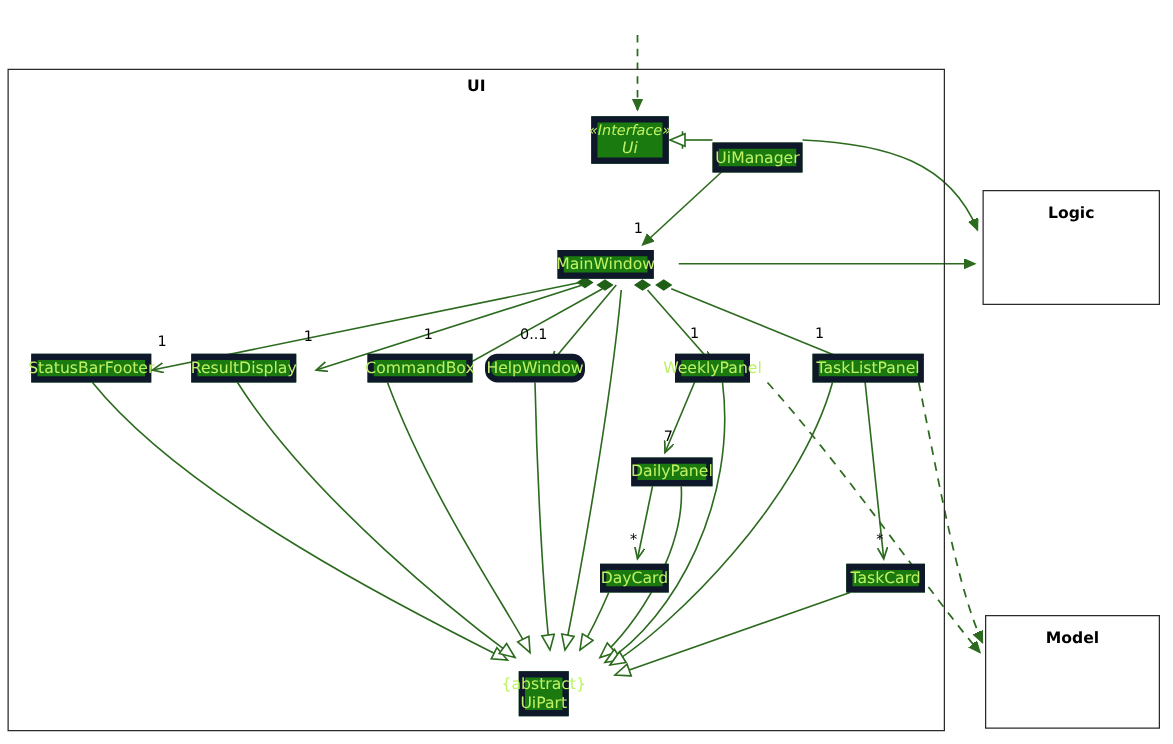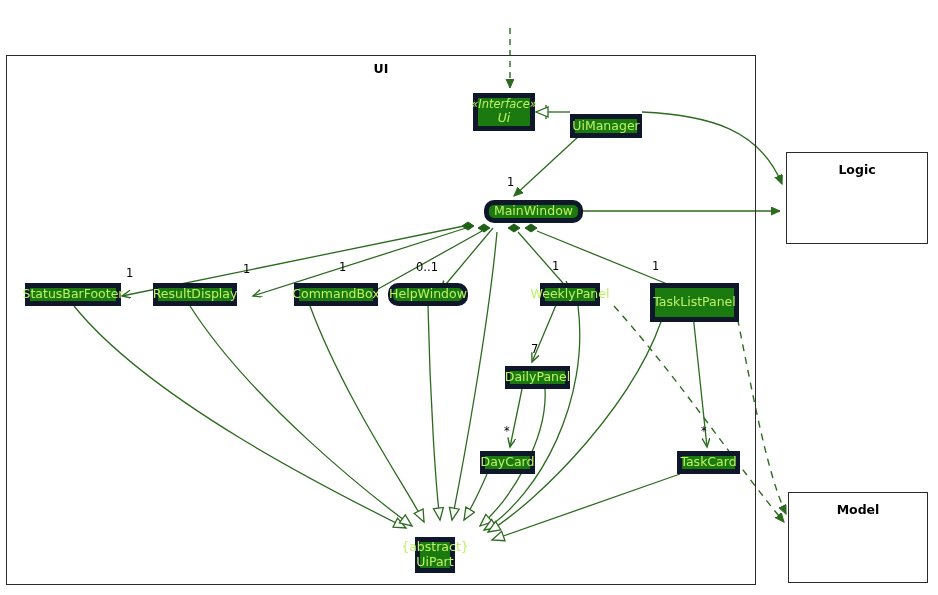--- a/index.html
+++ b/index.html
@@ -218,21 +218,21 @@
 
   <div class="cls" style="left:473px; top:93px; width:62px; height:38px;">
     <span class="stereo">«Interface»</span>
     <span class="iname">Ui</span>
   </div>
 
   <div class="cls" style="left:570px; top:100px; width:72px; height:24px;margin-top:14px;">
     <span>UiManager</span>
   </div>
 
-  <div class="cls" style="left:484px; top:200px; width:99px; height:23px;border-radius:10px;">
+  <div class="cls" style="left:446px; top:200px; width:77px; height:23px;">
     <span>MainWindow</span>
   </div>
 
   <div class="cls" style="left:25px; top:283px; width:96px; height:23px;">
     <span>StatusBarFooter</span>
   </div>
 
   <div class="cls" style="left:153px; top:283px; width:84px; height:23px;">
     <span>ResultDisplay</span>
   </div>
@@ -242,21 +242,21 @@
   </div>
 
   <div class="cls" style="left:388px; top:283px; width:80px; height:23px;border-radius:10px;">
     <span>HelpWindow</span>
   </div>
 
   <div class="cls" style="left:540px; top:283px; width:60px; height:23px;">
     <span>WeeklyPanel</span>
   </div>
 
-  <div class="cls" style="left:650px; top:283px; width:89px; height:39px;">
+  <div class="cls" style="left:650px; top:283px; width:89px; height:23px;">
     <span>TaskListPanel</span>
   </div>
 
   <div class="cls" style="left:505px; top:366px; width:65px; height:23px;">
     <span>DailyPanel</span>
   </div>
 
   <div class="cls" style="left:480px; top:451px; width:55px; height:23px;">
     <span>DayCard</span>
   </div>

